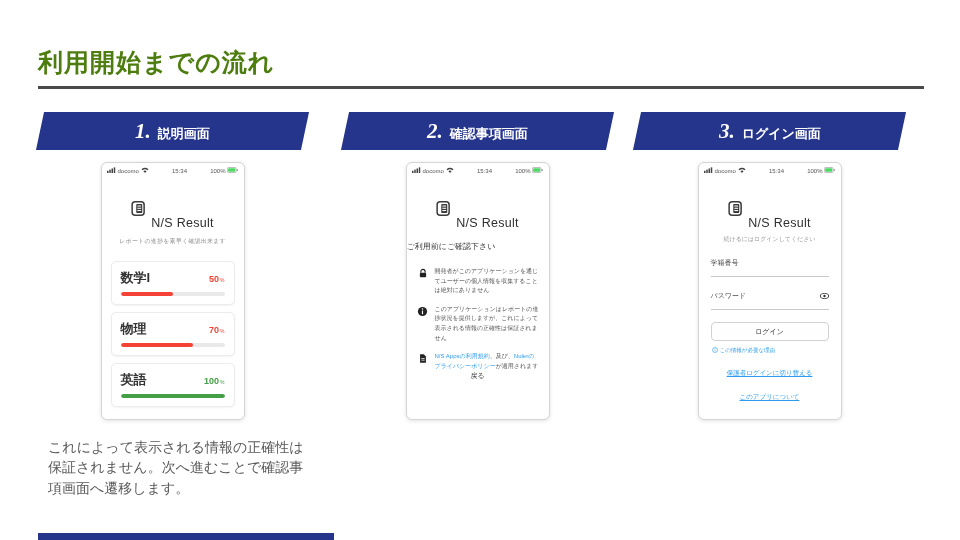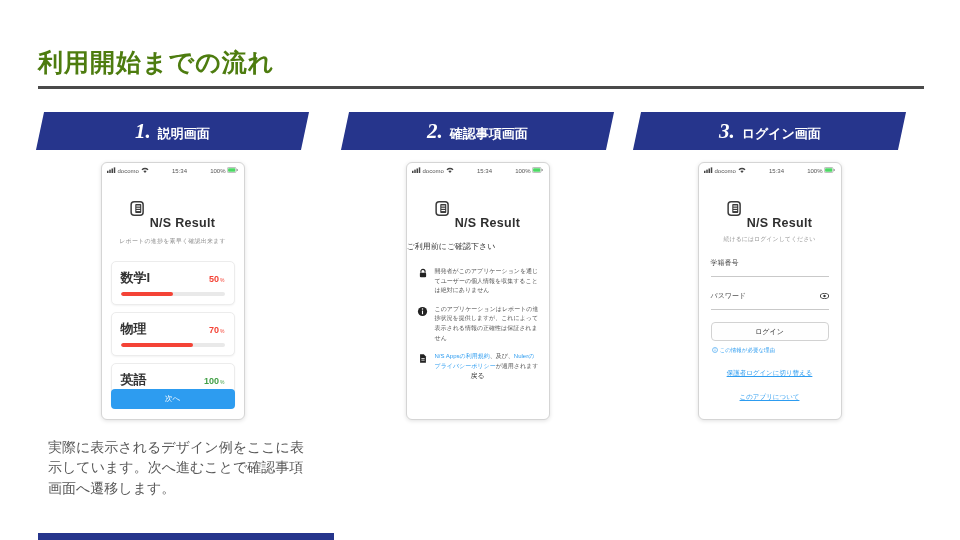--- a/index.html
+++ b/index.html
@@ -16,21 +16,21 @@
   .banner-inner{transform:skewX(12deg);display:flex;align-items:baseline;gap:7px;}
   .step-num{font-size:21px;font-weight:bold;font-style:italic;font-family:"Liberation Serif","DejaVu Serif",serif;}
   .step-label{font-size:13px;font-weight:bold;}
   .desc{margin:17px 0 0 8px;width:258px;font-size:14px;line-height:1.45;color:#595959;}
 
   .phone{width:144px;height:258px;margin:12px auto 0;background:#fff;border:1px solid #d5d5d5;border-radius:6px;
          box-shadow:0 1px 4px rgba(0,0,0,.12);position:relative;overflow:hidden;}
   .statusbar{display:flex;justify-content:space-between;align-items:center;padding:4px 5px 3px;font-size:6px;color:#555;}
   .sb-left,.sb-right{display:flex;align-items:center;gap:2px;}
   .logo-row{display:flex;justify-content:center;align-items:center;gap:5px;margin-top:13px;}
-  .app-name{font-size:12.5px;font-weight:bold;color:#2f2f2f;letter-spacing:.3px;margin-top:26px;}
+  .app-name{font-size:12.5px;font-weight:normal;color:#2f2f2f;letter-spacing:.3px;margin-top:26px;}
   .tagline{margin-top:7px;text-align:center;font-size:6px;color:#8f8f8f;letter-spacing:.2px;}
 
   .cards{margin-top:15px;}
   .subject-card{margin:0 9px 7px;padding:7px 9px 8px;border:1px solid #ececec;border-radius:5px;background:#fff;box-shadow:0 1px 2px rgba(0,0,0,.05);}
   .subject-top{display:flex;justify-content:space-between;align-items:baseline;}
   .subject-name{font-size:13px;font-weight:bold;color:#333;}
   .subject-val{font-size:9px;font-weight:bold;}
   .subject-unit{font-size:5px;margin-left:1px;font-weight:normal;}
   .track{margin-top:5px;height:4px;background:#e9e9e9;border-radius:2px;overflow:hidden;}
   .fill{height:100%;border-radius:2px;}
@@ -126,24 +126,23 @@
           <div class="subject-top">
             <span class="subject-name">英語</span>
             <span class="subject-val" style="color: rgb(67, 160, 71);"><span>100</span><span class="subject-unit">%</span></span>
           </div>
           <div class="track">
               <div class="fill" style="width: 100%; background: rgb(67, 160, 71);"></div>
             </div>
         </div>
       </div>
 
-      <div class="primary-btn">次へ</div>
-    </div>
-
-    <div class="desc">実際に表示されるデザイン例をここに表示しています。次へ進むことで確認事項画面へ遷移します。</div>
+    </div>
+
+    <div class="desc">これによって表示される情報の正確性は保証されません。次へ進むことで確認事項画面へ遷移します。</div>
   </div>
 
   <div class="col col2">
     <div class="banner">
       <div class="banner-inner">
         <span class="step-num">2.</span>
         <span class="step-label">確認事項画面</span>
       </div>
     </div>
 

